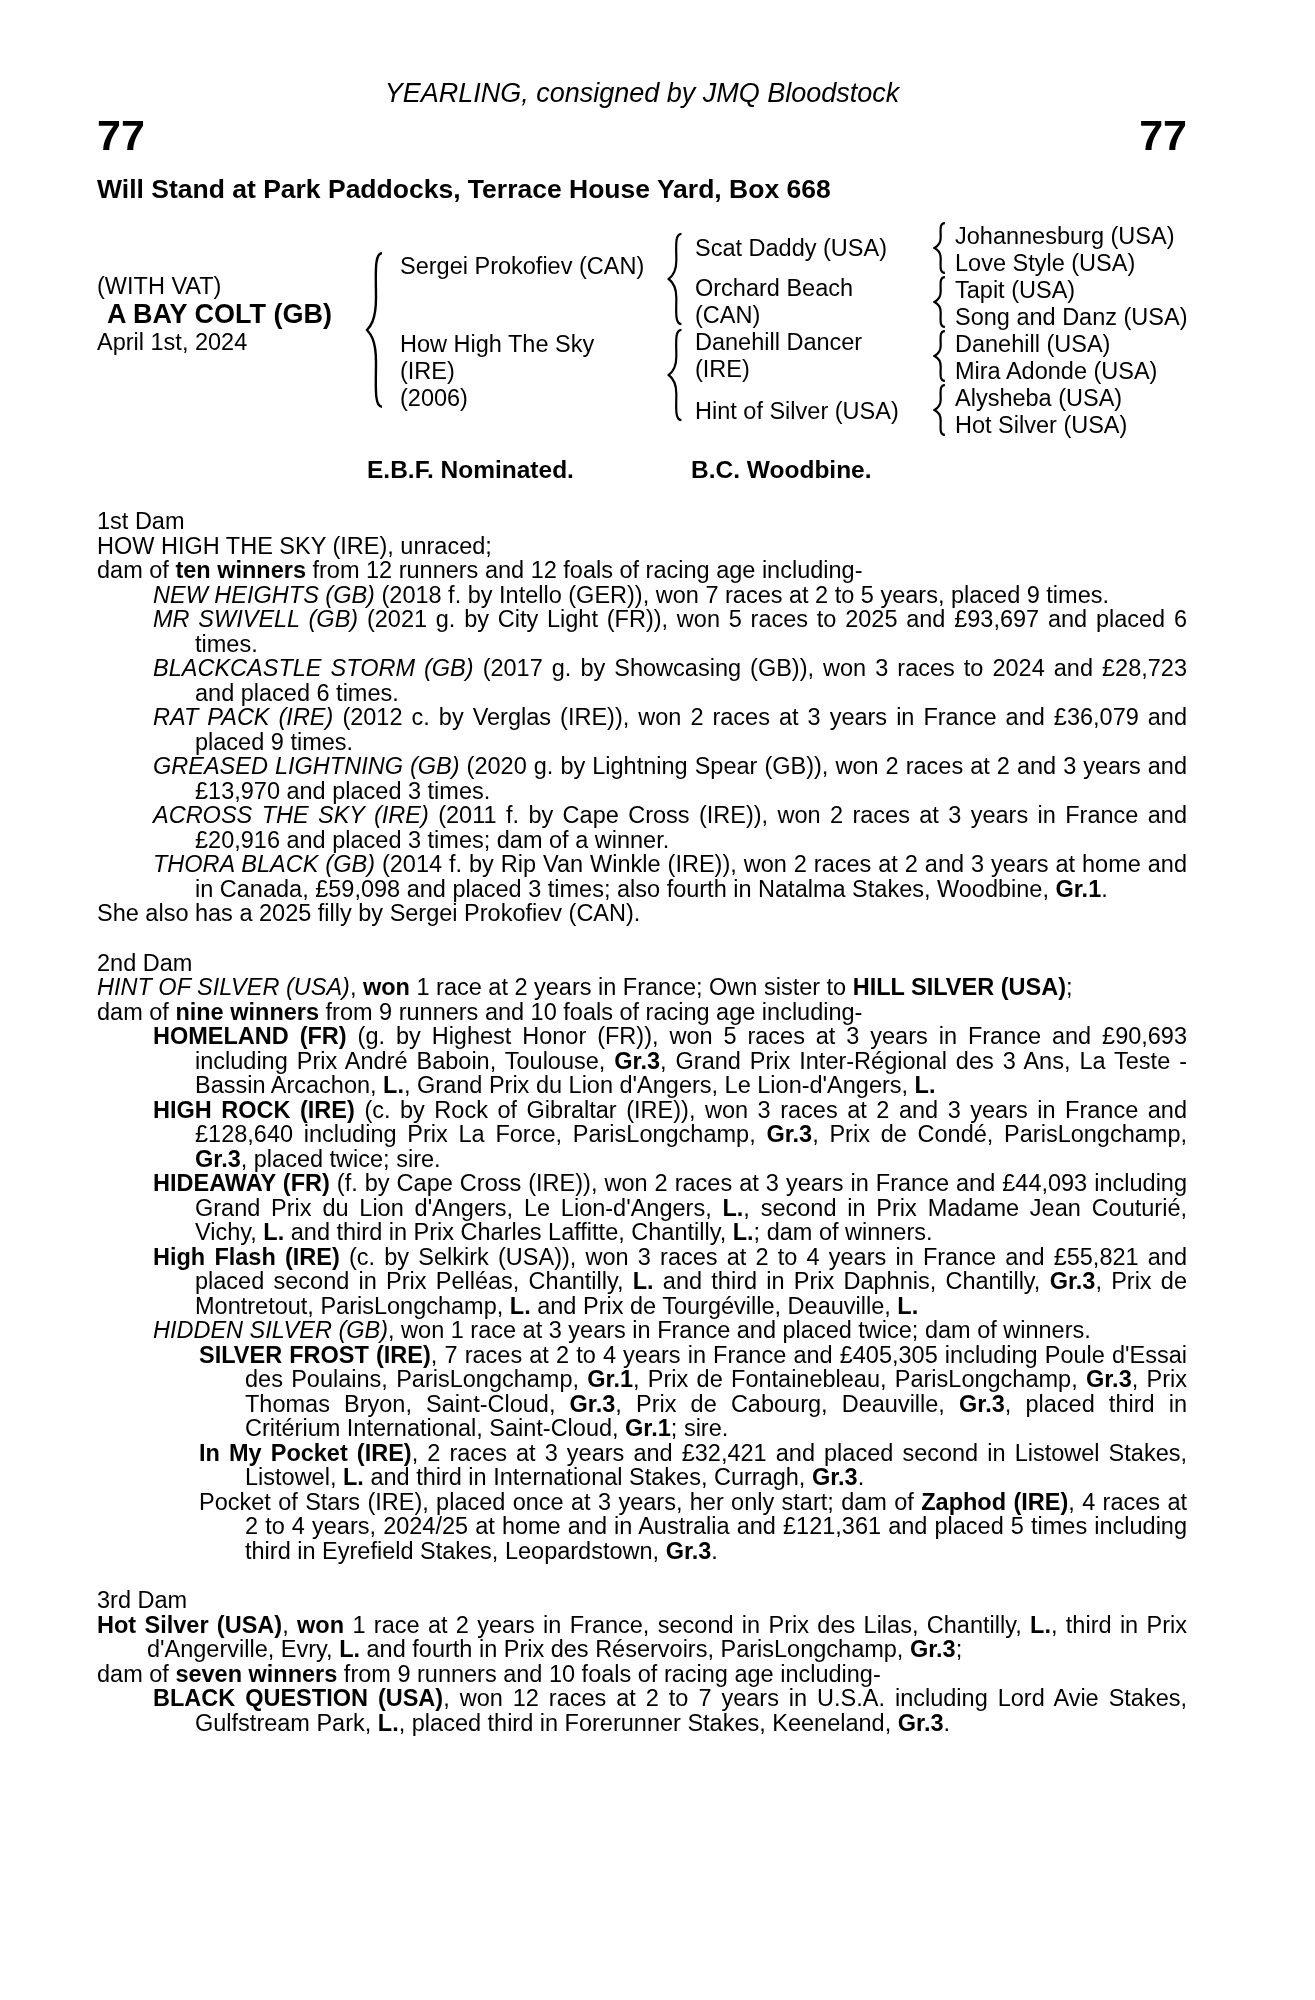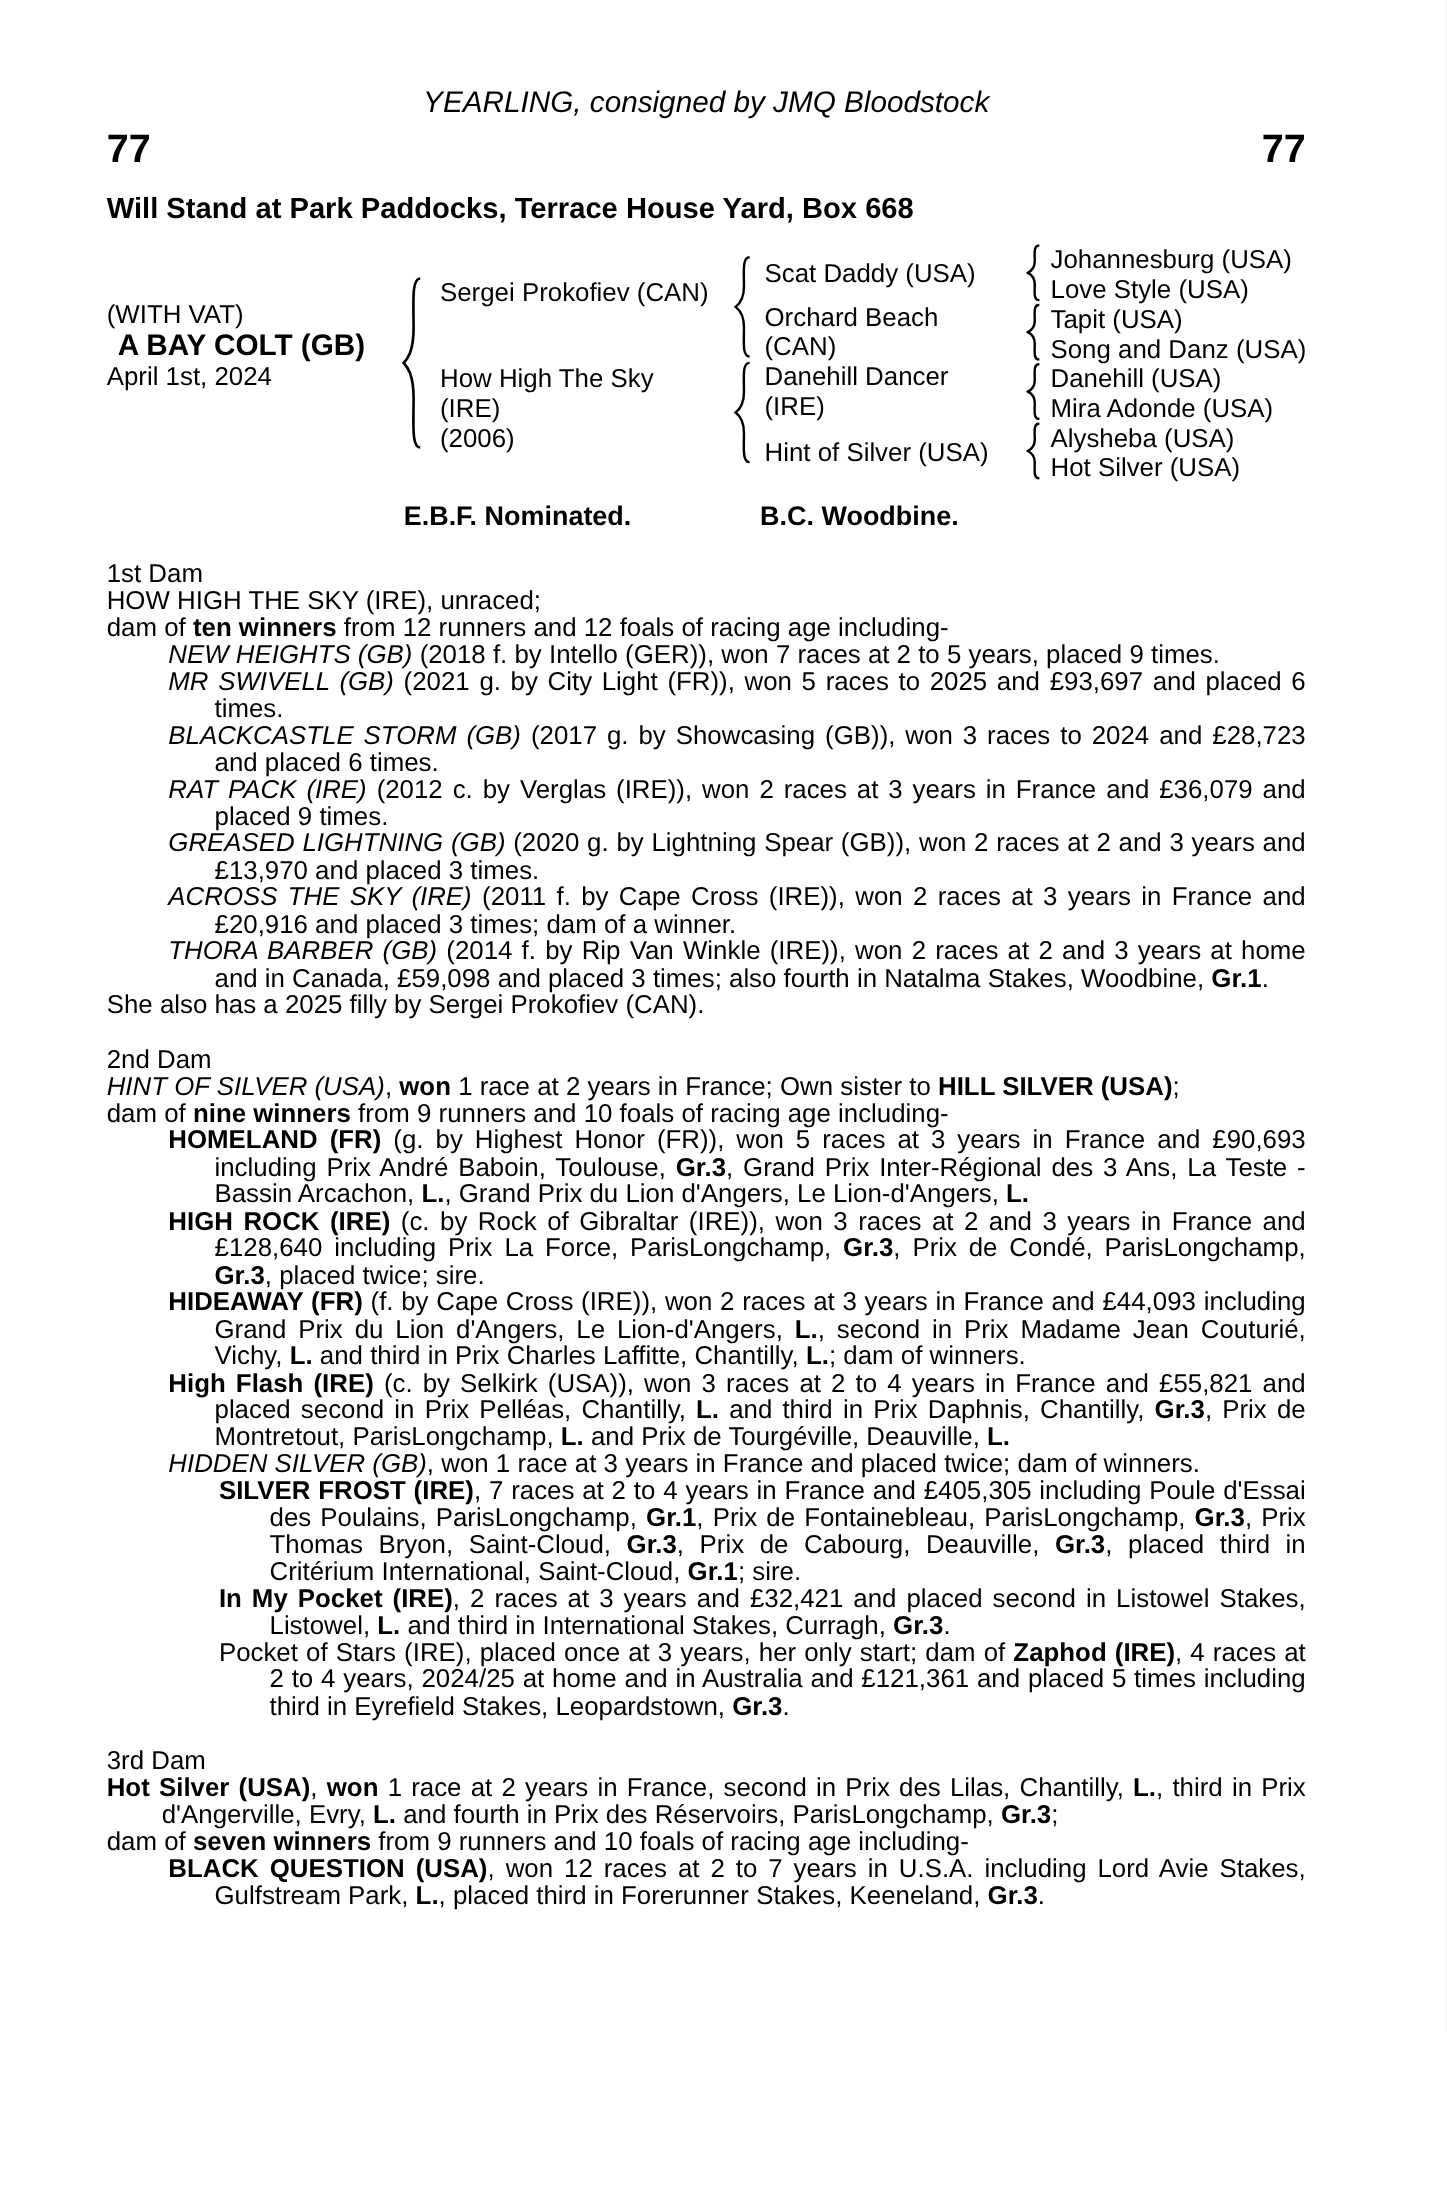--- a/index.html
+++ b/index.html
@@ -19,21 +19,21 @@
     padding-top:78px;
     text-align:center;
     font-style:italic;
     font-size:27px;
     line-height:30px;
   }
   .lot-row {
     display:flex;
     justify-content:space-between;
     margin-top:6px;
-    font-size:36px;
+    font-size:43px;
     font-weight:bold;
     line-height:42px;
   }
   .stand {
     margin-top:16px;
     font-weight:bold;
     font-size:26.5px;
     line-height:34px;
   }
   
@@ -146,21 +146,21 @@
   <div class="section">
     <div class="sec-head">1st Dam</div>
     <p class="lead"><span>HOW HIGH THE SKY (IRE), unraced;</span></p>
     <p class="lead"><span>dam of </span><span class="b">ten winners</span><span> from 12 runners and 12 foals of racing age including-</span></p>
     <p class="e1"><span class="it">NEW HEIGHTS (GB)</span><span> (2018 f. by Intello (GER)), won 7 races at 2 to 5 years, placed 9 times.</span></p>
     <p class="e1"><span class="it">MR SWIVELL (GB)</span><span> (2021 g. by City Light (FR)), won 5 races to 2025 and £93,697 and placed 6 times.</span></p>
     <p class="e1"><span class="it">BLACKCASTLE STORM (GB)</span><span> (2017 g. by Showcasing (GB)), won 3 races to 2024 and £28,723 and placed 6 times.</span></p>
     <p class="e1"><span class="it">RAT PACK (IRE)</span><span> (2012 c. by Verglas (IRE)), won 2 races at 3 years in France and £36,079 and placed 9 times.</span></p>
     <p class="e1"><span class="it">GREASED LIGHTNING (GB)</span><span> (2020 g. by Lightning Spear (GB)), won 2 races at 2 and 3 years and £13,970 and placed 3 times.</span></p>
     <p class="e1"><span class="it">ACROSS THE SKY (IRE)</span><span> (2011 f. by Cape Cross (IRE)), won 2 races at 3 years in France and £20,916 and placed 3 times; dam of a winner.</span></p>
-    <p class="e1"><span class="it">THORA BARBER (GB)</span><span> (2014 f. by Rip Van Winkle (IRE)), won 2 races at 2 and 3 years at home and in Canada, £59,098 and placed 3 times; also fourth in Natalma Stakes, Woodbine, </span><span class="b">Gr.1</span><span>.</span></p>
+    <p class="e1"><span class="it">THORA BLACK (GB)</span><span> (2014 f. by Rip Van Winkle (IRE)), won 2 races at 2 and 3 years at home and in Canada, £59,098 and placed 3 times; also fourth in Natalma Stakes, Woodbine, </span><span class="b">Gr.1</span><span>.</span></p>
     <p class="lead"><span>She also has a 2025 filly by Sergei Prokofiev (CAN).</span></p>
   </div>
 
   <div class="section">
     <div class="sec-head">2nd Dam</div>
     <p class="lead"><span class="it">HINT OF SILVER (USA)</span><span>, </span><span class="b">won</span><span> 1 race at 2 years in France; Own sister to </span><span class="b">HILL SILVER (USA)</span><span>;</span></p>
     <p class="lead"><span>dam of </span><span class="b">nine winners</span><span> from 9 runners and 10 foals of racing age including-</span></p>
     <p class="e1"><span class="b">HOMELAND (FR)</span><span> (g. by Highest Honor (FR)), won 5 races at 3 years in France and £90,693 including Prix André Baboin, Toulouse, </span><span class="b">Gr.3</span><span>, Grand Prix Inter-Régional des 3 Ans, La Teste - Bassin Arcachon, </span><span class="b">L.</span><span>, Grand Prix du Lion d'Angers, Le Lion-d'Angers, </span><span class="b">L.</span></p>
     <p class="e1"><span class="b">HIGH ROCK (IRE)</span><span> (c. by Rock of Gibraltar (IRE)), won 3 races at 2 and 3 years in France and £128,640 including Prix La Force, ParisLongchamp, </span><span class="b">Gr.3</span><span>, Prix de Condé, ParisLongchamp, </span><span class="b">Gr.3</span><span>, placed twice; sire.</span></p>
     <p class="e1"><span class="b">HIDEAWAY (FR)</span><span> (f. by Cape Cross (IRE)), won 2 races at 3 years in France and £44,093 including Grand Prix du Lion d'Angers, Le Lion-d'Angers, </span><span class="b">L.</span><span>, second in Prix Madame Jean Couturié, Vichy, </span><span class="b">L.</span><span> and third in Prix Charles Laffitte, Chantilly, </span><span class="b">L.</span><span>; dam of winners.</span></p>

